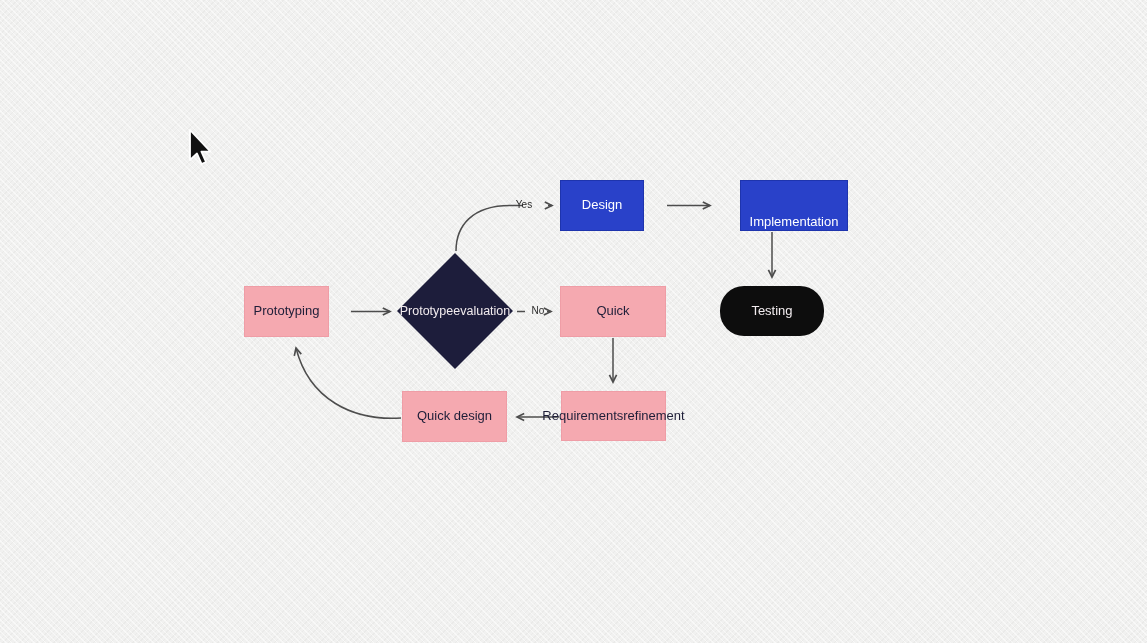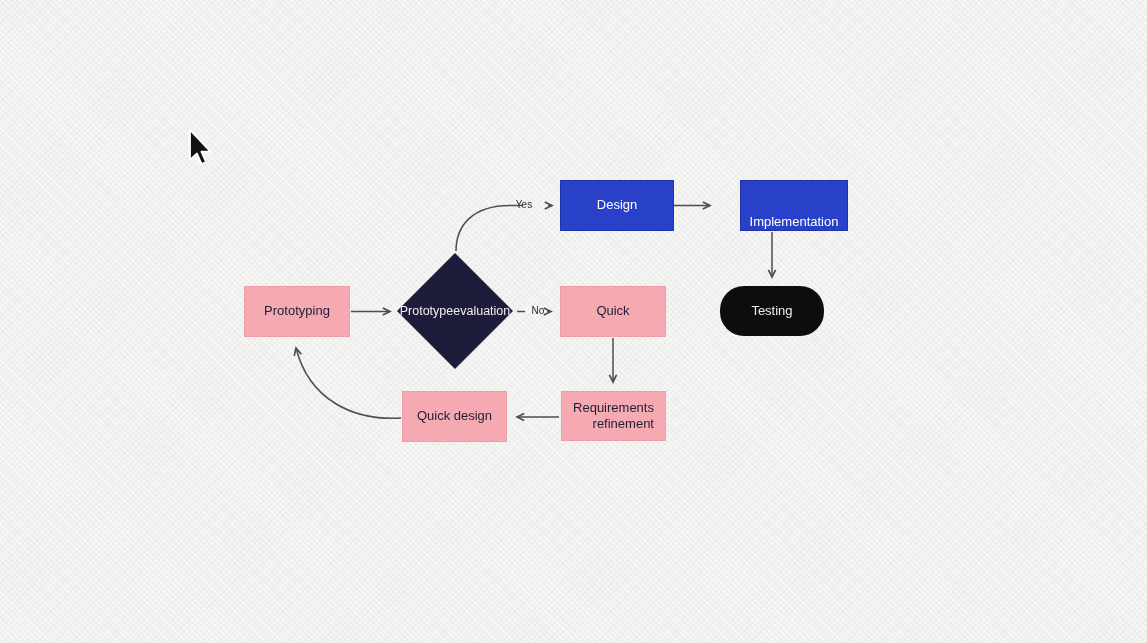--- a/index.html
+++ b/index.html
@@ -17,22 +17,22 @@
   .edges { position:absolute; left:0; top:0; width:1147px; height:643px; }
 
   .node {
     position:absolute; display:flex; align-items:center; justify-content:center;
     text-align:center; font-size:13px; color:#1e1e38; line-height:1.25;
   }
   .node.pink  { background:#f5a9b0; border:1px solid #ef9da6; }
   .node.blue  { background:#2941c9; border:1px solid #1e34ad; color:#ffffff; }
   .node.black { background:#0d0d0d; border-radius:24px; color:#f2ecef; }
 
-  .n-prototyping    { left:244px; top:286px; width:106px; height:51px; }
-  .n-design         { left:560px; top:180px; width:114px; height:51px; }
+  .n-prototyping    { left:244px; top:286px; width:85px; height:51px; }
+  .n-design         { left:560px; top:180px; width:84px; height:51px; }
   .n-implementation { left:740px; top:180px; width:108px; height:51px;align-items:flex-end; }
   .n-testing        { left:720px; top:286px; width:104px; height:50px; }
   .n-review         { left:560px; top:286px; width:106px; height:51px; }
   .n-requirements   { left:561px; top:391px; width:105px; height:50px; }
   .n-quickdesign    { left:402px; top:391px; width:105px; height:51px; }
 
   .diamond-wrap { position:absolute; left:397px; top:253px; width:116px; height:116px; }
   .diamond-shape {
     position:absolute; left:17px; top:17px; width:82px; height:82px;
     background:#1d1d3b; transform:rotate(45deg);
@@ -99,21 +99,21 @@
 
   <div class="node black n-testing">
     <span>Testing</span>
   </div>
 
   <div class="node pink n-review">
     <span>Quick</span>
   </div>
 
   <div class="node pink n-requirements">
-    <span style="display:flex;flex-direction:column;align-items:flex-end;">
+    <span style="display:flex;flex-direction:row;">
       <span>Requirements</span>
       <span>refinement</span>
     </span>
   </div>
 
   <div class="node pink n-quickdesign">
     <span>Quick design</span>
   </div>
 
   <span class="edge-label l-yes">Yes</span>

